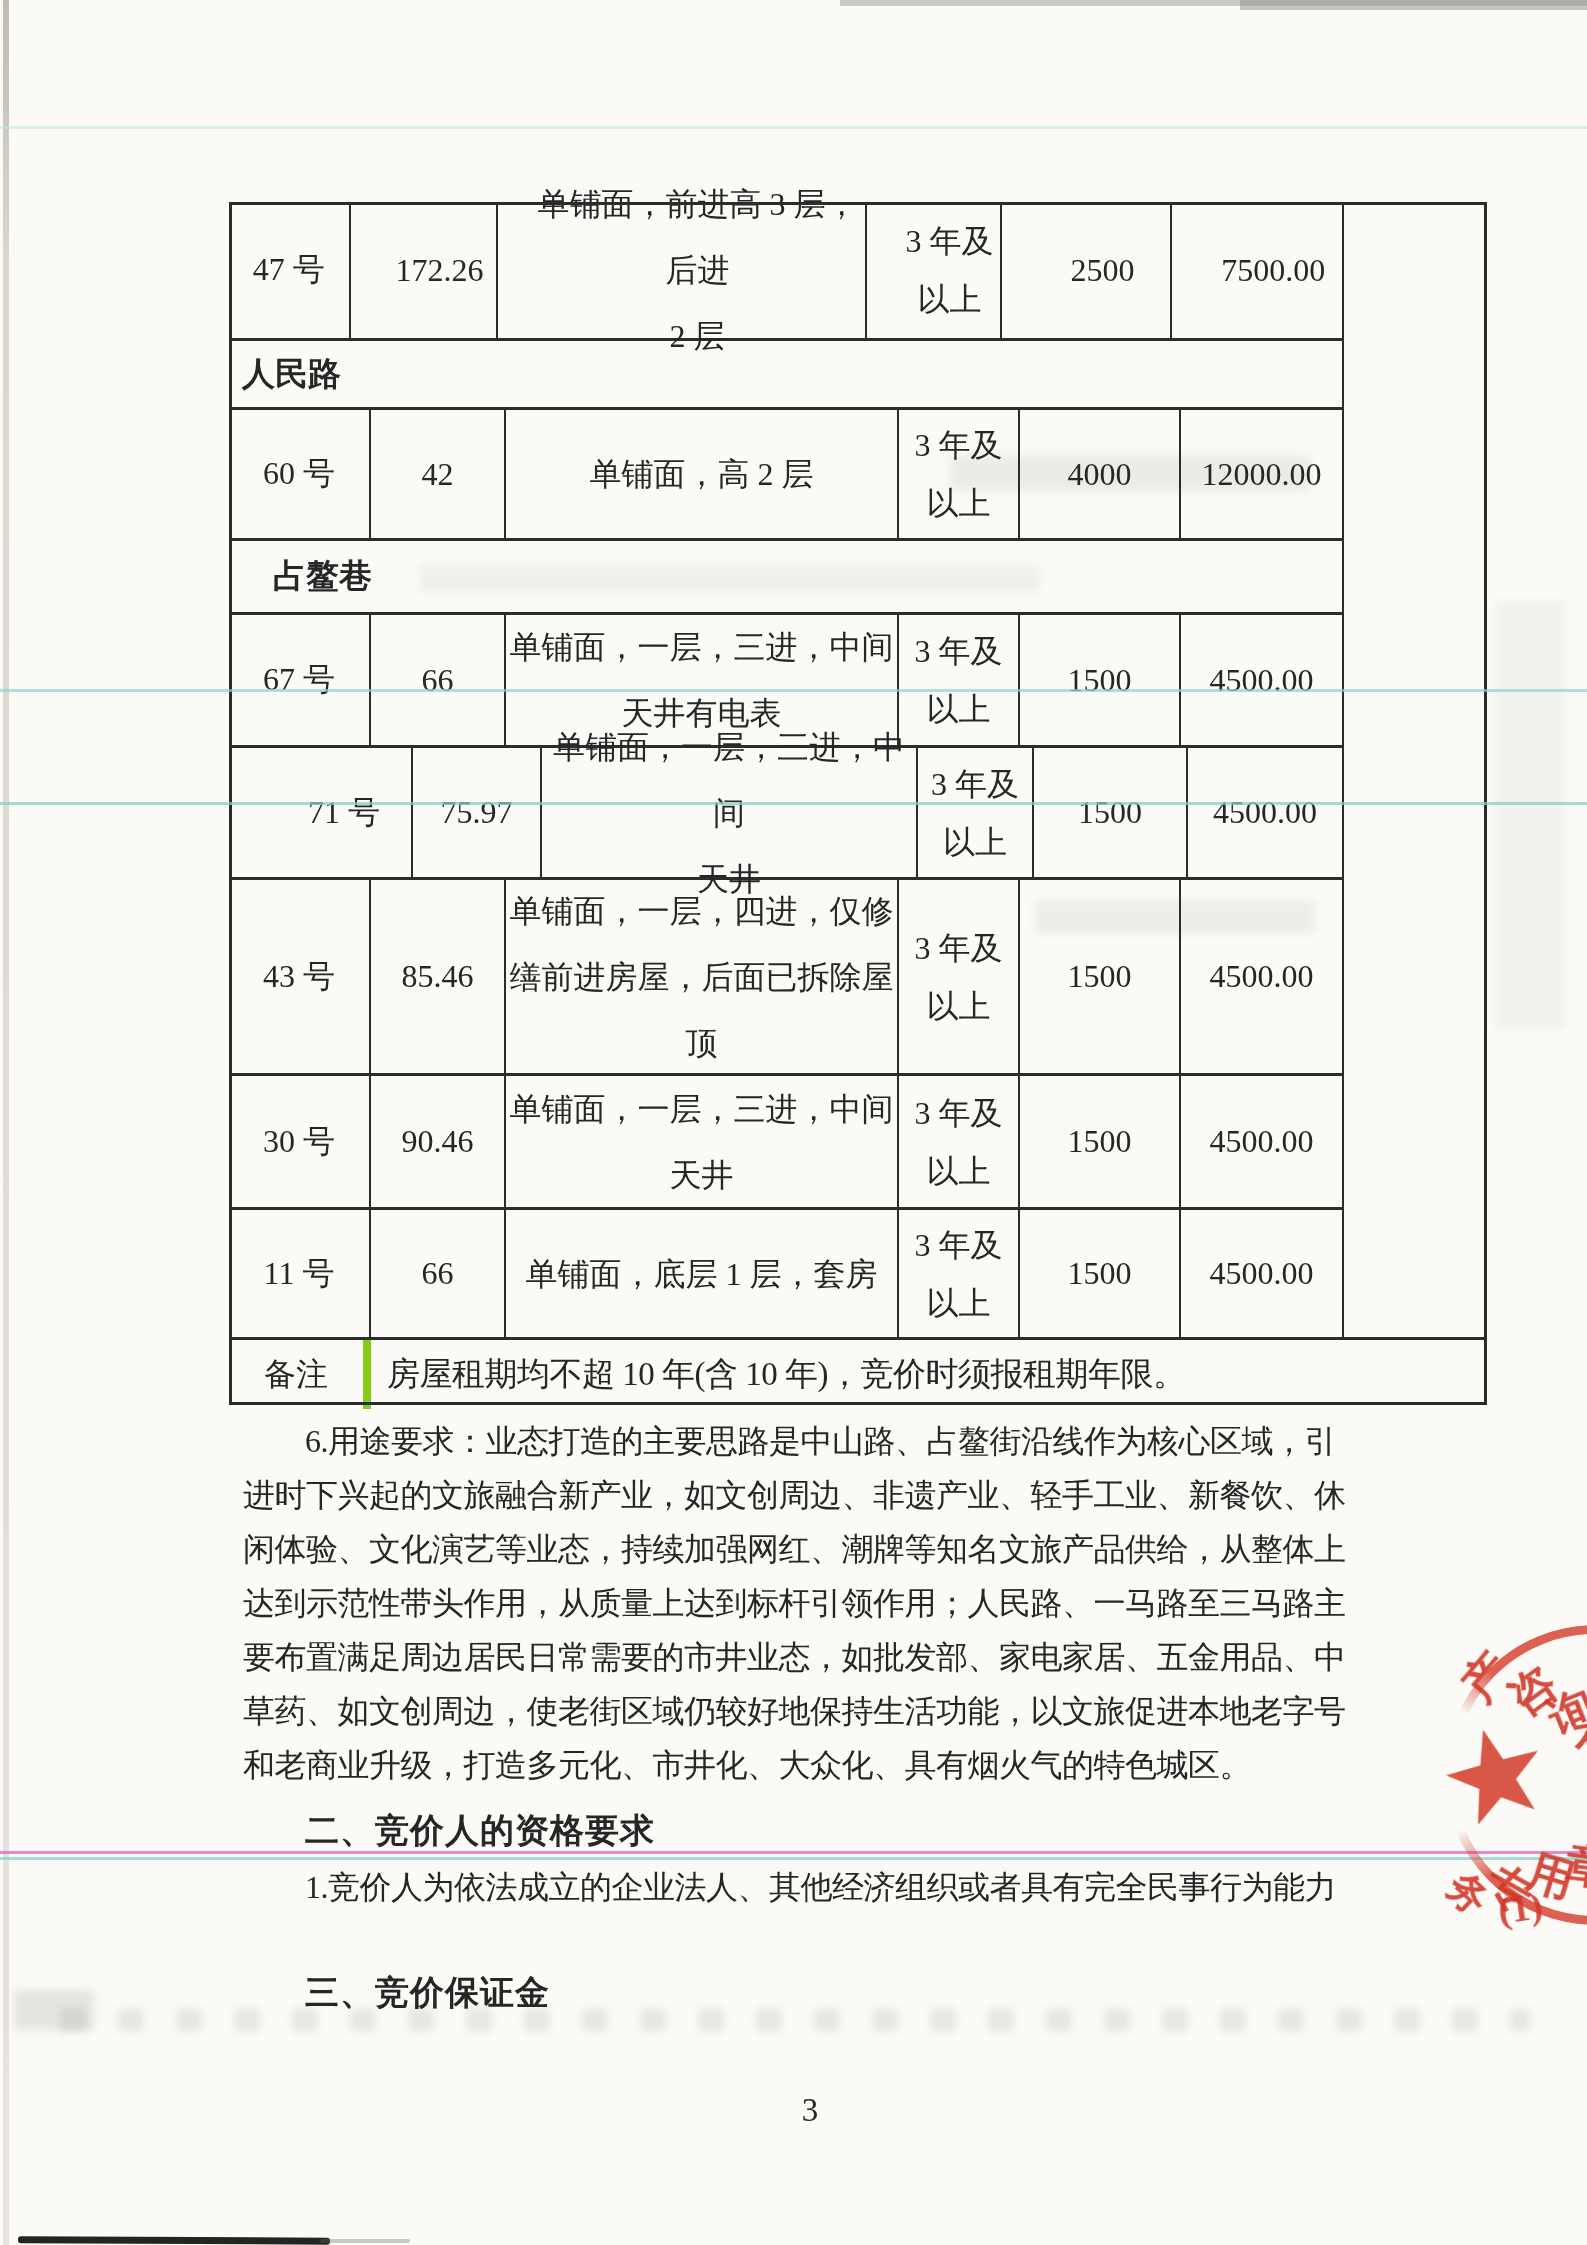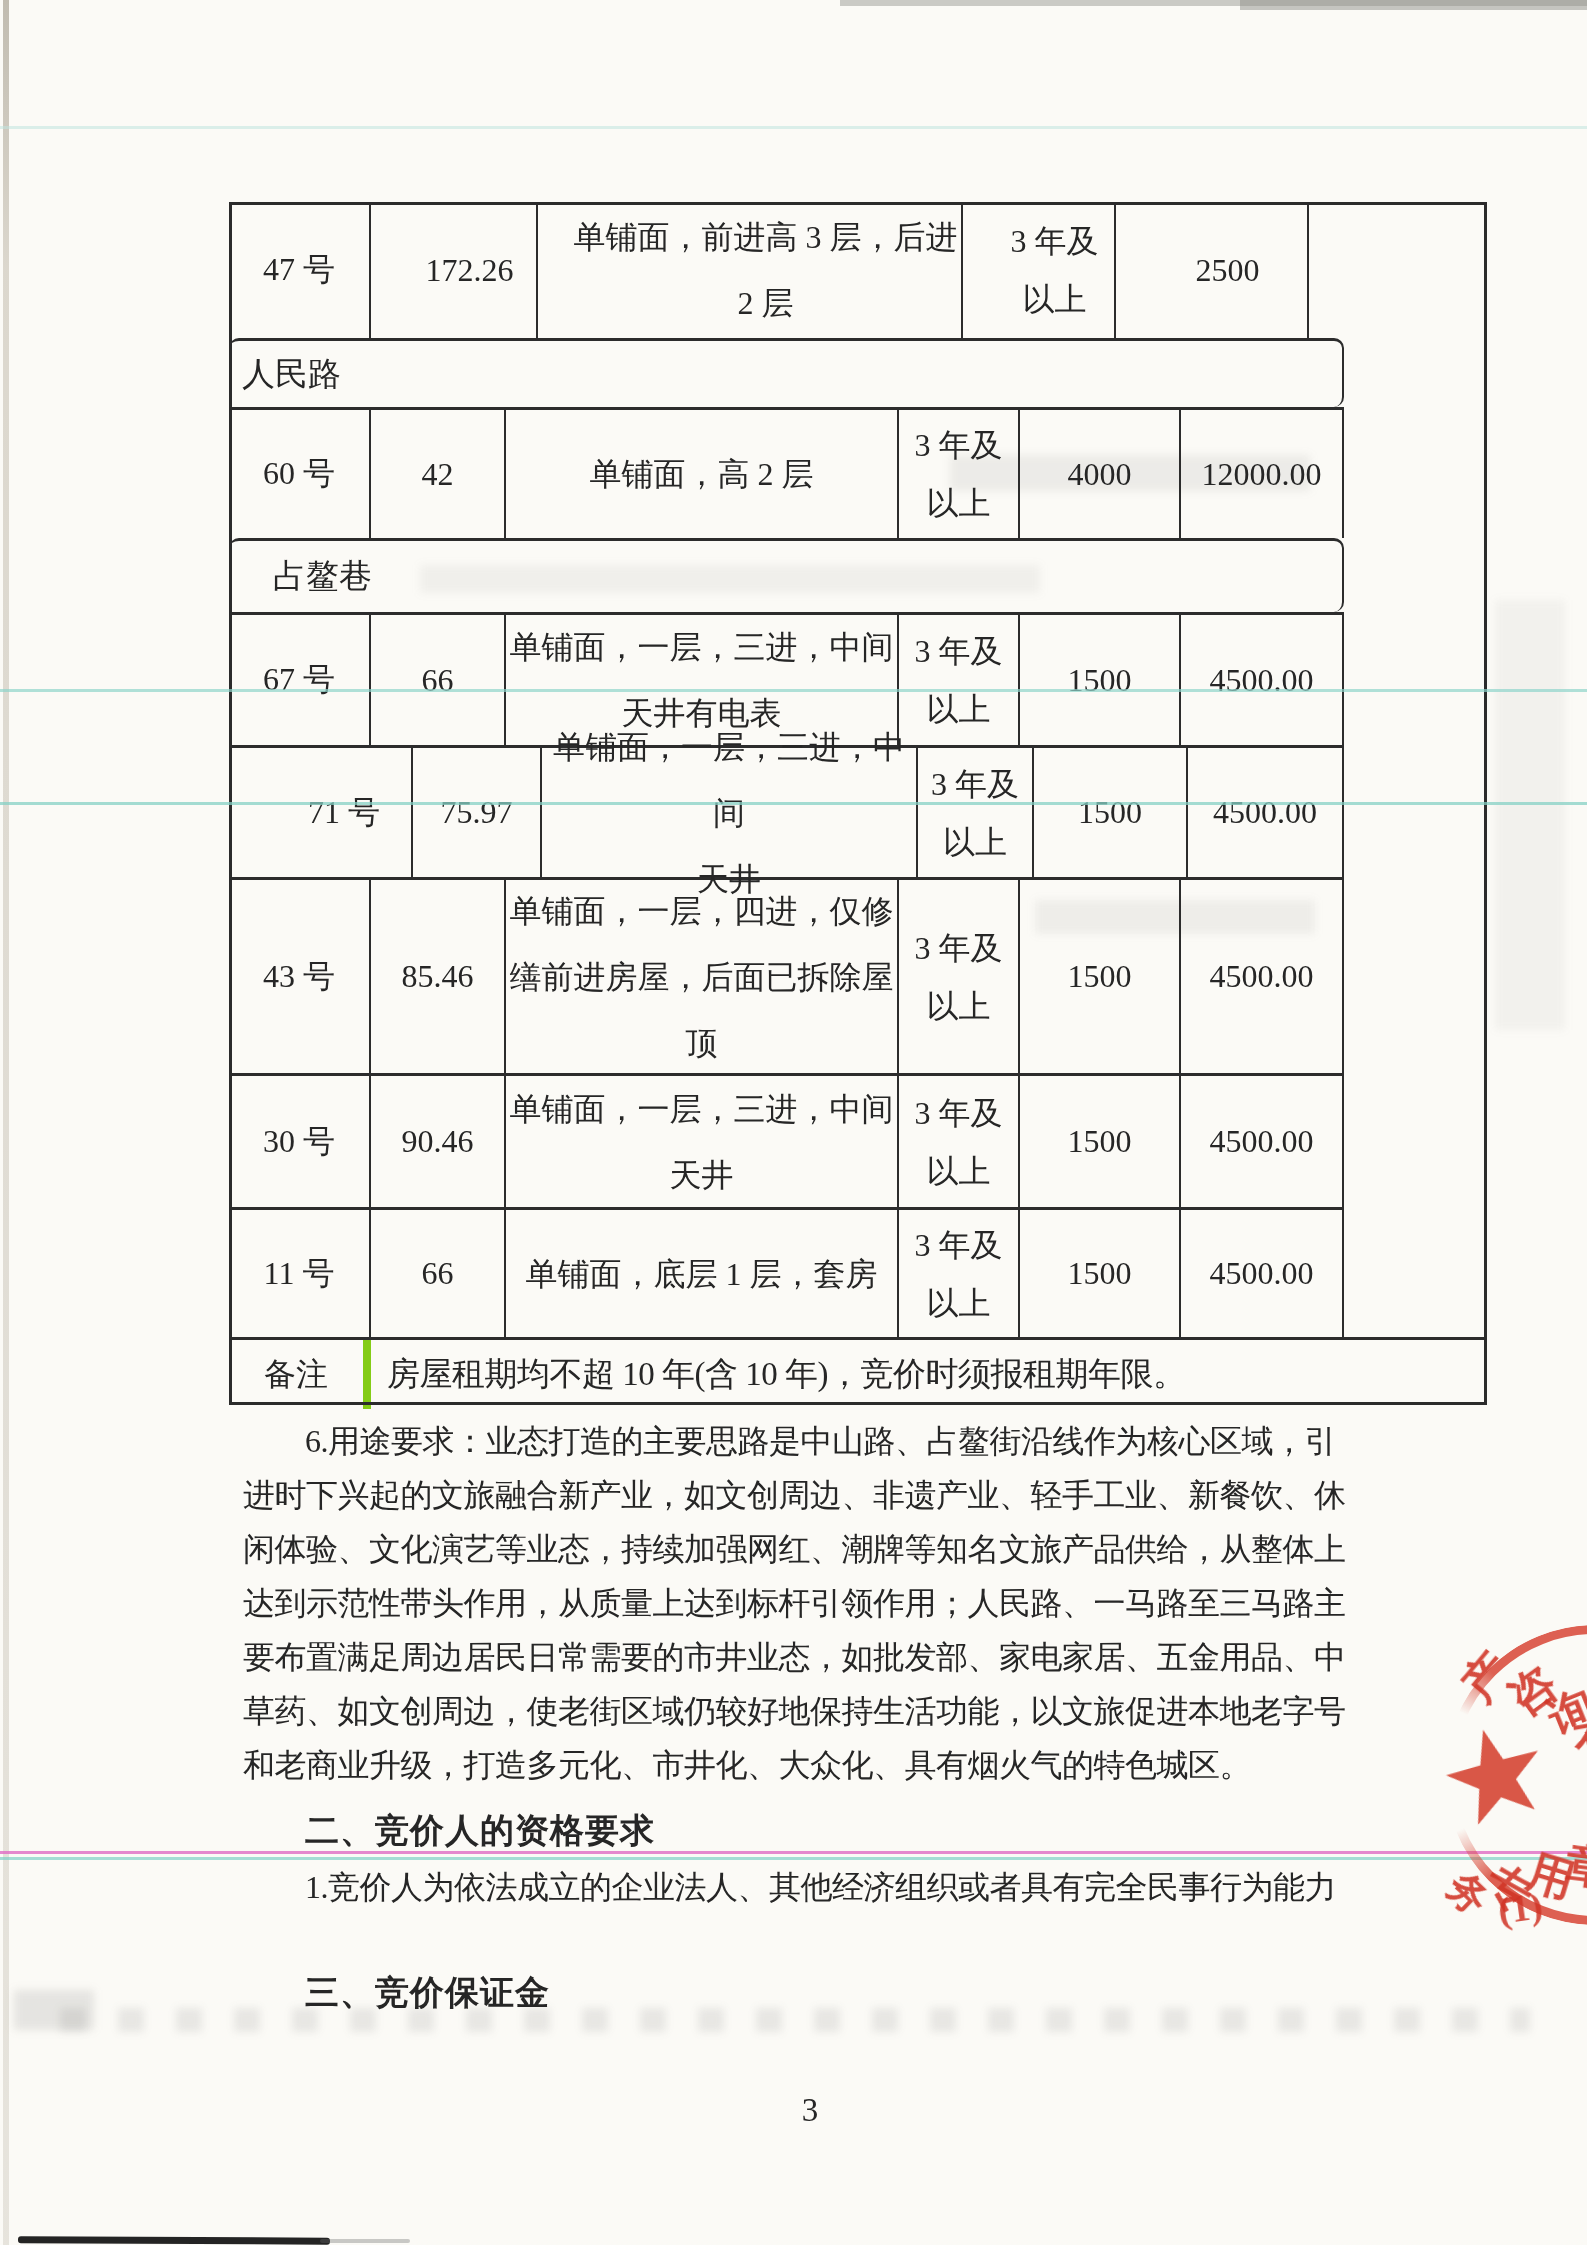--- a/index.html
+++ b/index.html
@@ -33,21 +33,21 @@
   .trow{display:flex;box-sizing:border-box;width:1115px;border-top:3px solid #2c2c2c;}
   .trow.first{border-top:none;gap:32px;}
   .cell{box-sizing:border-box;border-right:2px solid #2c2c2c;
     display:flex;align-items:center;justify-content:center;
     font-size:32px;text-align:center;}
   .cell.desc{white-space:pre-line;line-height:66px;}
   .cell.term{white-space:pre-line;line-height:58px;}
   .c-no{width:142px;}.c-area{width:135px;}.c-desc{width:393px;}
   .c-term{width:121px;}.c-p1{width:161px;}.c-p2{width:163px;}
   .srow{box-sizing:border-box;width:1115px;border-top:3px solid #2c2c2c;border-right:2px solid #2c2c2c;
-    display:flex;align-items:center;font-size:33px;font-weight:400;padding-left:13px;border-radius:10px;}
+    display:flex;align-items:center;font-size:33px;font-weight:700;padding-left:13px;}
   .remark-row{box-sizing:border-box;width:1258px;height:72px;border-top:3px solid #2c2c2c;display:flex;}
   .remark-label{box-sizing:border-box;width:142px;border-right:8px solid #84cc16;
     display:flex;align-items:center;justify-content:center;font-size:32px;}
   .remark-text{flex:1;display:flex;align-items:center;padding-left:16px;font-size:33px;letter-spacing:-.5px;}
   
   .para{position:absolute;left:243px;width:1112px;font-size:32px;letter-spacing:-.5px;line-height:54px;}
   .para .pline{white-space:nowrap;}
   .para .indent{padding-left:62px;}
   .doc-heading{position:absolute;left:305px;font-size:34px;font-weight:700;letter-spacing:1px;white-space:nowrap;}
   .page-num{position:absolute;left:770px;top:2092px;width:80px;text-align:center;font-size:33px;}
@@ -83,20 +83,21 @@
   <div class="rtable">
 
     <div class="trow first" style="height:136px;">
       <div class="cell c-no">47 号</div>
       <div class="cell c-area">172.26</div>
       <div class="cell c-desc desc">单铺面，前进高 3 层，后进
 2 层</div>
       <div class="cell c-term term">3 年及
 以上</div>
       <div class="cell c-p1">2500</div>
+      <div class="cell c-p2">7500.00</div>
     </div>
 
     <div class="srow" style="height:69px;">人民路</div>
 
     <div class="trow" style="height:131px;">
       <div class="cell c-no">60 号</div>
       <div class="cell c-area">42</div>
       <div class="cell c-desc desc">单铺面，高 2 层</div>
       <div class="cell c-term term">3 年及
 以上</div>

